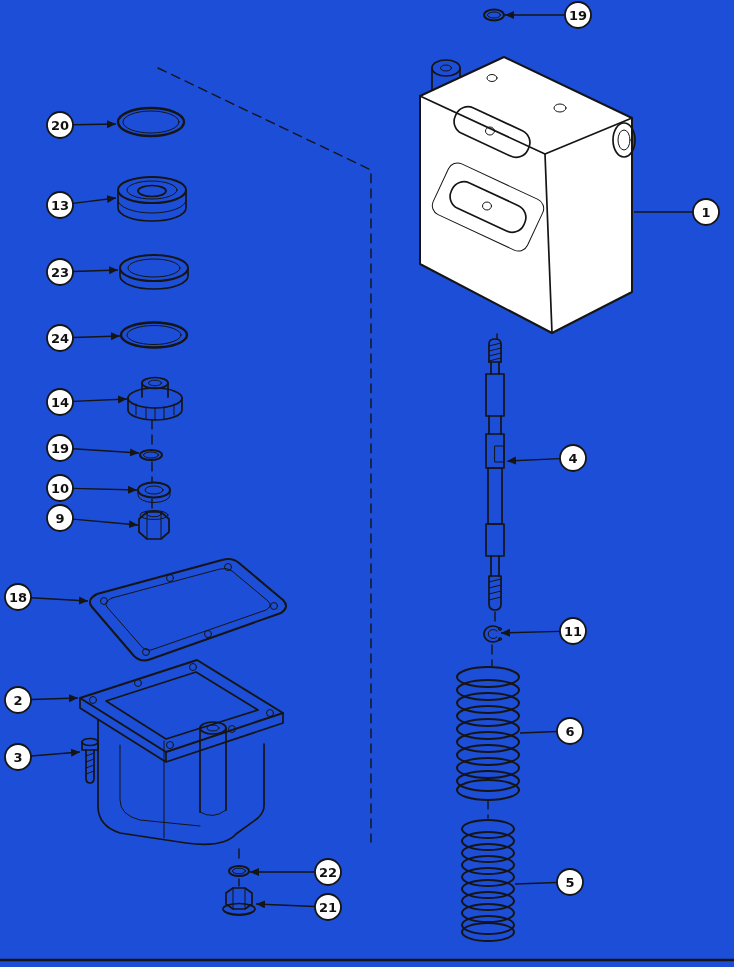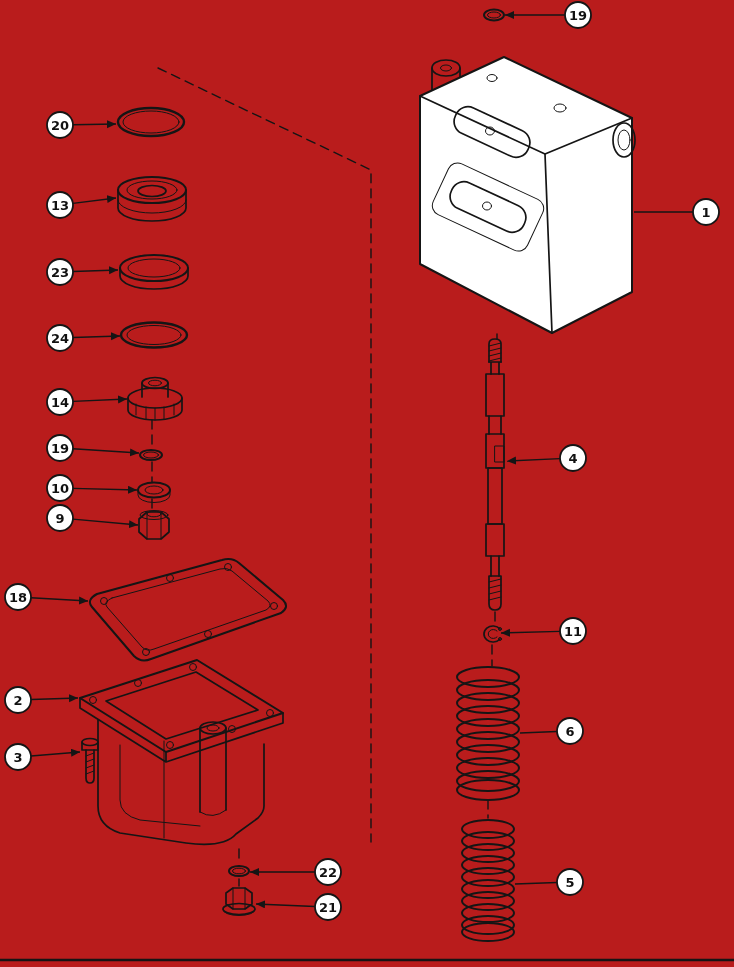--- a/index.html
+++ b/index.html
@@ -1,18 +1,18 @@
 <!DOCTYPE html>
 <html><head>
 <meta charset="utf-8">
 <style>
   html,body { margin:0; padding:0; background:#fff; }
   .page {
     position:relative; width:734px; height:967px;
-    background:#b91c1c; overflow:hidden;
+    background:#1d4ed8; overflow:hidden;
     font-family:"DejaVu Sans", "Liberation Sans", sans-serif;
   }
   #diagram { position:absolute; left:0; top:0; }
   .ln   { fill:none; stroke:#151515; stroke-width:1.7; stroke-linecap:round; stroke-linejoin:round; }
   .thin { stroke-width:1; }
   .med  { stroke-width:2; }
   .thick{ stroke-width:2.4; }
   .dash { stroke-dasharray:9 6; stroke-width:1.4; }
   .coil { fill:none; stroke:#151515; stroke-width:2; }
   .fillw{ fill:#ffffff; }

